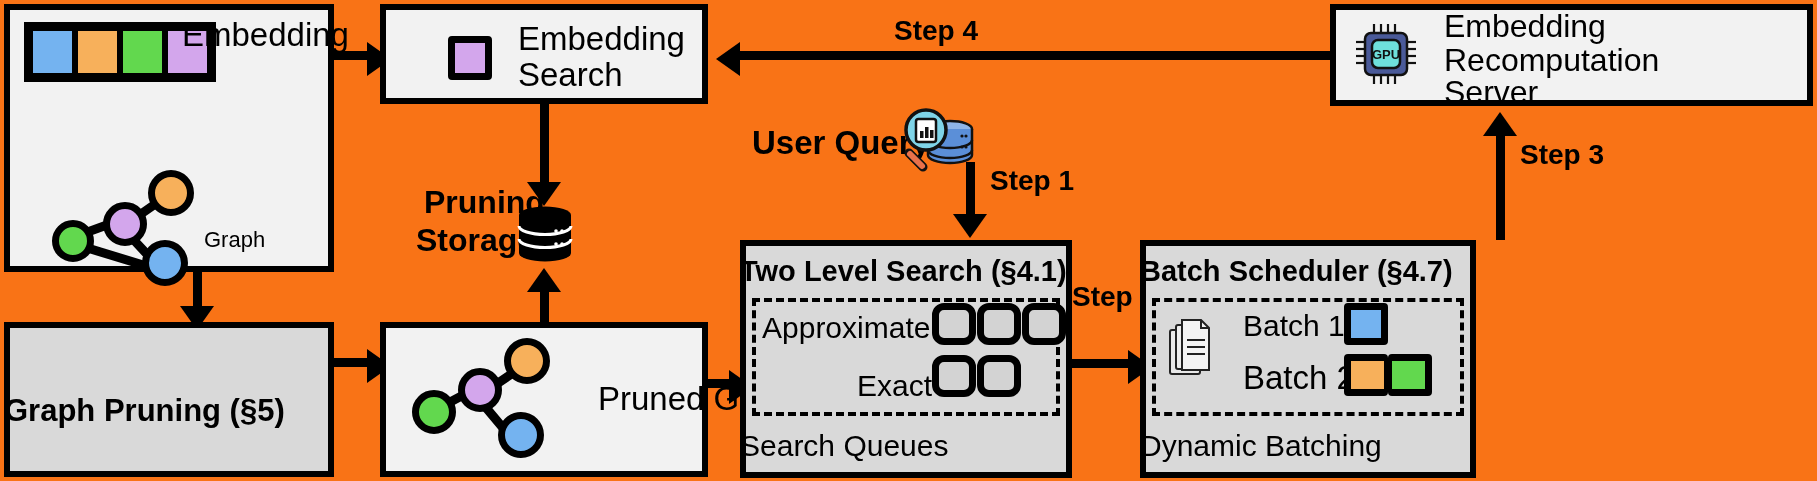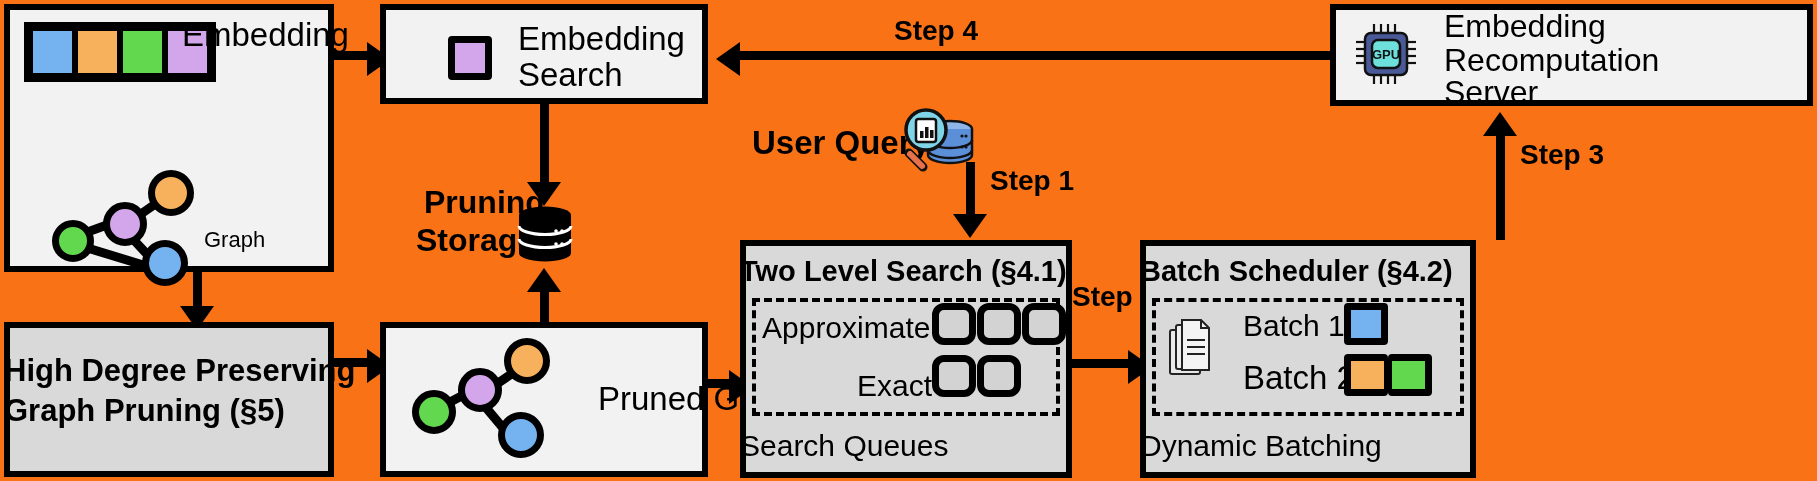--- a/index.html
+++ b/index.html
@@ -65,21 +65,20 @@
     <div class="gnode" style="left:108px;top:2px;width:46px;height:46px;background:#f7b05b;"></div>
     <div class="gnode" style="left:102px;top:72px;width:46px;height:46px;background:#74b3f0;"></div>
   </div>
 
   <div class="lbl" style="left:204px;top:228px;font-size:22px;">Graph</div>
 
   <div class="ln" style="left:193px;top:272px;width:9px;height:38px;"></div>
   <div class="tri down" style="left:180px;top:306px;"></div>
 
   <div class="box shaded" style="left:4px;top:322px;width:330px;height:155px;"></div>
-  <div class="lbl bold ctr" style="left:4px;top:355px;width:330px;font-size:31px;">High Degree Preserving</div>
   <div class="lbl bold ctr" style="left:4px;top:395px;width:330px;font-size:31px;">Graph Pruning (§5)</div>
 
   <div class="ln" style="left:334px;top:51px;width:38px;height:9px;"></div>
   <div class="tri right" style="left:367px;top:42px;"></div>
 
   <div class="ln" style="left:334px;top:358px;width:38px;height:9px;"></div>
   <div class="tri right" style="left:367px;top:349px;"></div>
 
   <div class="box" style="left:380px;top:4px;width:328px;height:100px;"></div>
   <div class="sq" style="left:448px;top:36px;width:44px;height:44px;background:#d3a6ec;"></div>
@@ -164,21 +163,21 @@
   <div class="qcell" style="left:932px;top:355px;width:44px;height:42px;"></div>
   <div class="qcell" style="left:977px;top:355px;width:44px;height:42px;"></div>
 
   <div class="lbl ctr" style="left:740px;top:430px;width:332px;font-size:30px;">Search Queues</div>
 
   <div class="ln" style="left:1072px;top:359px;width:68px;height:9px;"></div>
   <div class="tri right" style="left:1128px;top:350px;"></div>
   <div class="lbl bold" style="left:1072px;top:282px;font-size:28px;">Step 2</div>
 
   <div class="box shaded" style="left:1140px;top:240px;width:336px;height:238px;"></div>
-  <div class="lbl bold ctr" style="left:1140px;top:256px;width:336px;font-size:29px;">Batch Scheduler (§4.2)</div>
+  <div class="lbl bold ctr" style="left:1140px;top:256px;width:336px;font-size:29px;">Batch Scheduler (§4.7)</div>
 
   <div class="dashbox" style="left:1152px;top:298px;width:312px;height:118px;"></div>
 
   <svg style="position:absolute;left:1168px;top:318px;" width="48" height="62" viewBox="0 0 48 62">
     <rect x="2" y="12" width="30" height="44" rx="2" fill="#e8e8e8" stroke="#222" stroke-width="2"></rect>
     <rect x="8" y="7" width="30" height="44" rx="2" fill="#ededed" stroke="#222" stroke-width="2"></rect>
     <path d="M14,2 h19 l8,8 v42 h-27 z" fill="#f4f4f4" stroke="#222" stroke-width="2"></path>
     <path d="M33,2 v8 h8" fill="none" stroke="#222" stroke-width="2"></path>
     <line x1="19" y1="22" x2="37" y2="22" stroke="#222" stroke-width="2"></line>
     <line x1="19" y1="29" x2="37" y2="29" stroke="#222" stroke-width="2"></line>

